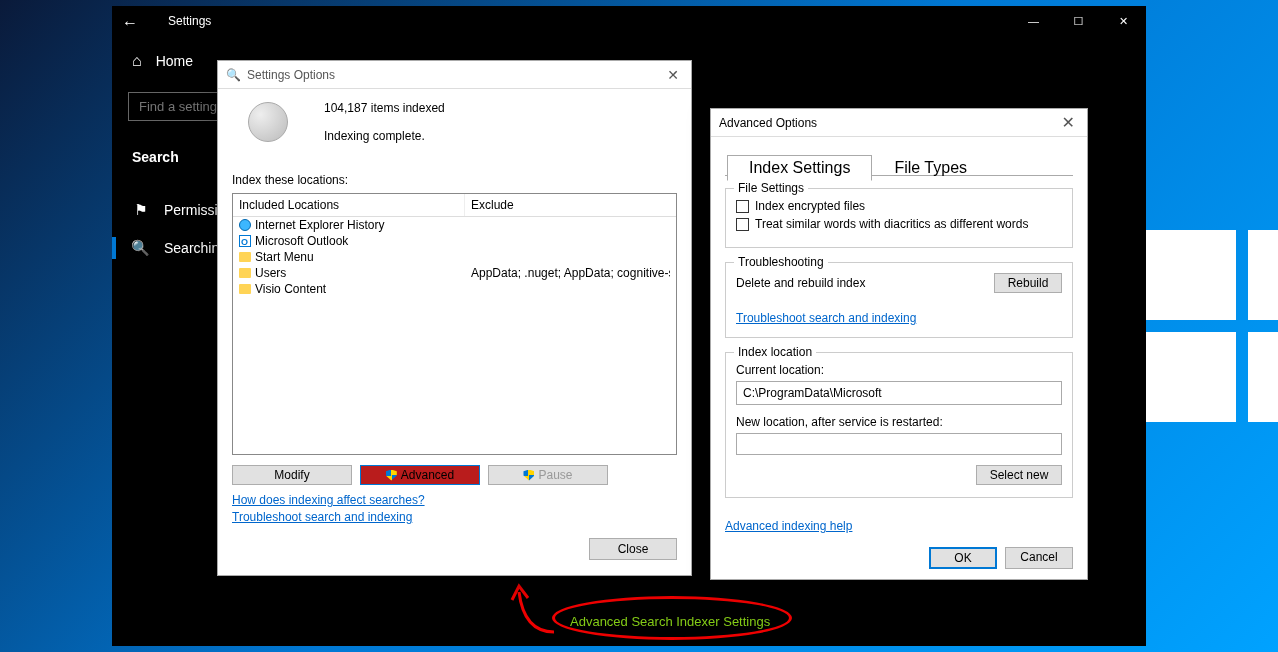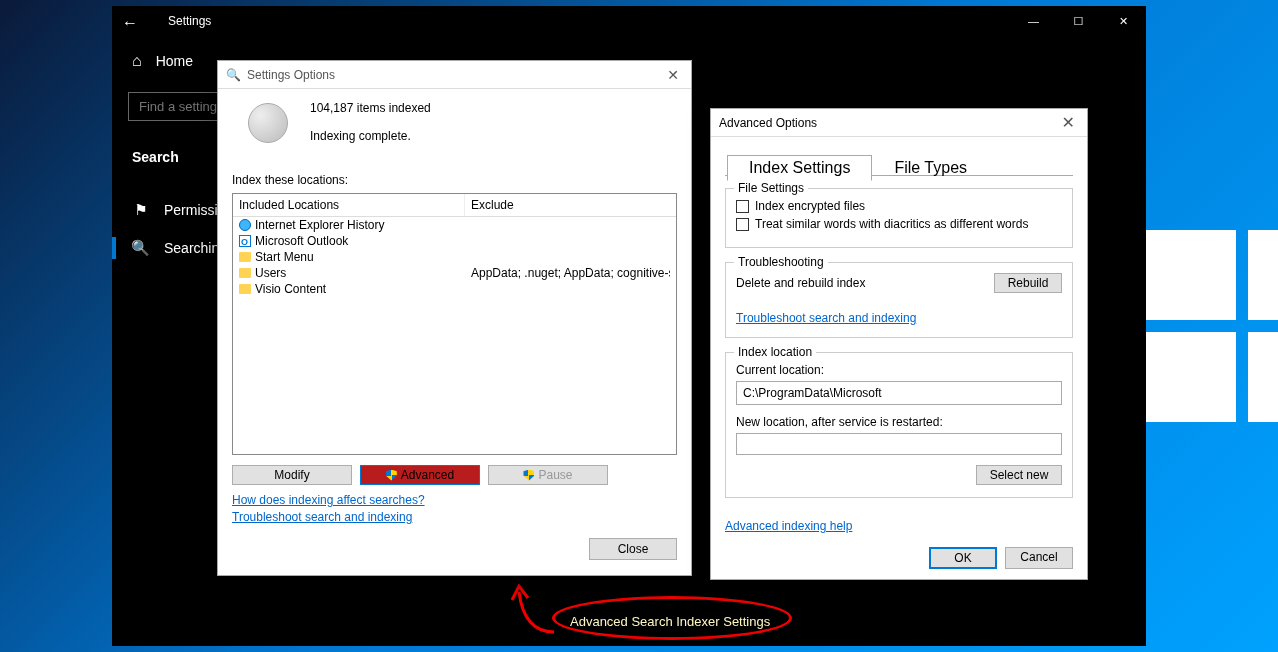--- a/index.html
+++ b/index.html
@@ -22,33 +22,33 @@
 .settings-left { position: absolute; left: 0; top: 30px; width: 320px; padding: 16px 0 0 16px; }
 .home-row { display: flex; align-items: center; gap: 14px; margin-bottom: 22px; padding-left: 4px;}
 .home-icon { font-size: 16px; }
 .home-text { font-size: 14px; }
 .search-box { border: 1px solid #666; padding: 6px 10px; font-size: 13px; color: #aaa; width: 200px; margin-bottom: 28px; background: transparent; }
 .nav-header { font-size: 14px; font-weight: 600; margin-bottom: 26px; padding-left: 4px; }
 .nav-item { display: flex; align-items: center; gap: 14px; padding: 10px 4px; font-size: 14px; position: relative; }
 .nav-item.active::before { content: ""; position: absolute; left: -16px; top: 8px; bottom: 8px; width: 4px; background: #0078d4; }
 .nav-icon { width: 18px; display: inline-flex; justify-content: center; font-size: 15px; }
 
-.link-hint { position: absolute; left: 458px; top: 608px; color: #fef9c3; font-size: 13px; }
+.link-hint { position: absolute; left: 458px; top: 608px; color: #84cc16; font-size: 13px; }
 .annot-circle { position: absolute; left: 440px; top: 590px; width: 240px; height: 44px; border: 3px solid #e00; border-radius: 50%; }
 .annot-arrow { position: absolute; left: 392px; top: 576px; width: 55px; height: 60px; }
 
 
 .dialog { position: absolute; background: #fff; border: 1px solid #aaa; box-shadow: 0 4px 20px rgba(0,0,0,0.4); color: #000; font-size: 12px; }
 .dlg-idx { left: 217px; top: 60px; width: 475px; height: 516px; }
 .dlg-title { height: 28px; display: flex; align-items: center; justify-content: space-between; padding: 0 8px; border-bottom: 1px solid #ddd; }
 .dlg-title-left { display: flex; align-items: center; gap: 6px; color: #555; }
 .dlg-close { font-size: 14px; color: #555; padding: 0 4px; }
 
 .idx-body { padding: 12px 14px; }
-.idx-status { display: flex; align-items: flex-end; gap: 22px; margin-bottom: 30px; padding-left: 16px; }
+.idx-status { display: flex; align-items: center; gap: 36px; margin-bottom: 30px; padding-left: 16px; }
 .drive-icon { width: 40px; height: 40px; background: radial-gradient(circle at 30% 30%, #eee, #bbb); border-radius: 50%; border: 1px solid #aaa; }
 .idx-label { margin-bottom: 6px; }
 .idx-listbox { border: 1px solid #888; height: 262px; background: #fff; }
 .idx-list-head { display: flex; border-bottom: 1px solid #ddd; }
 .idx-list-head div { padding: 4px 6px; font-weight: 400; font-size: 12px; }
 .col-inc { width: 232px; border-right: 1px solid #eee; }
 .col-exc { flex: 1; }
 .idx-row { display: flex; padding: 0 6px; line-height: 16px; }
 .idx-row .rc1 { width: 232px; display: flex; align-items: center; gap: 4px; }
 .idx-row .rc2 { flex: 1; white-space: nowrap; overflow: hidden; }

